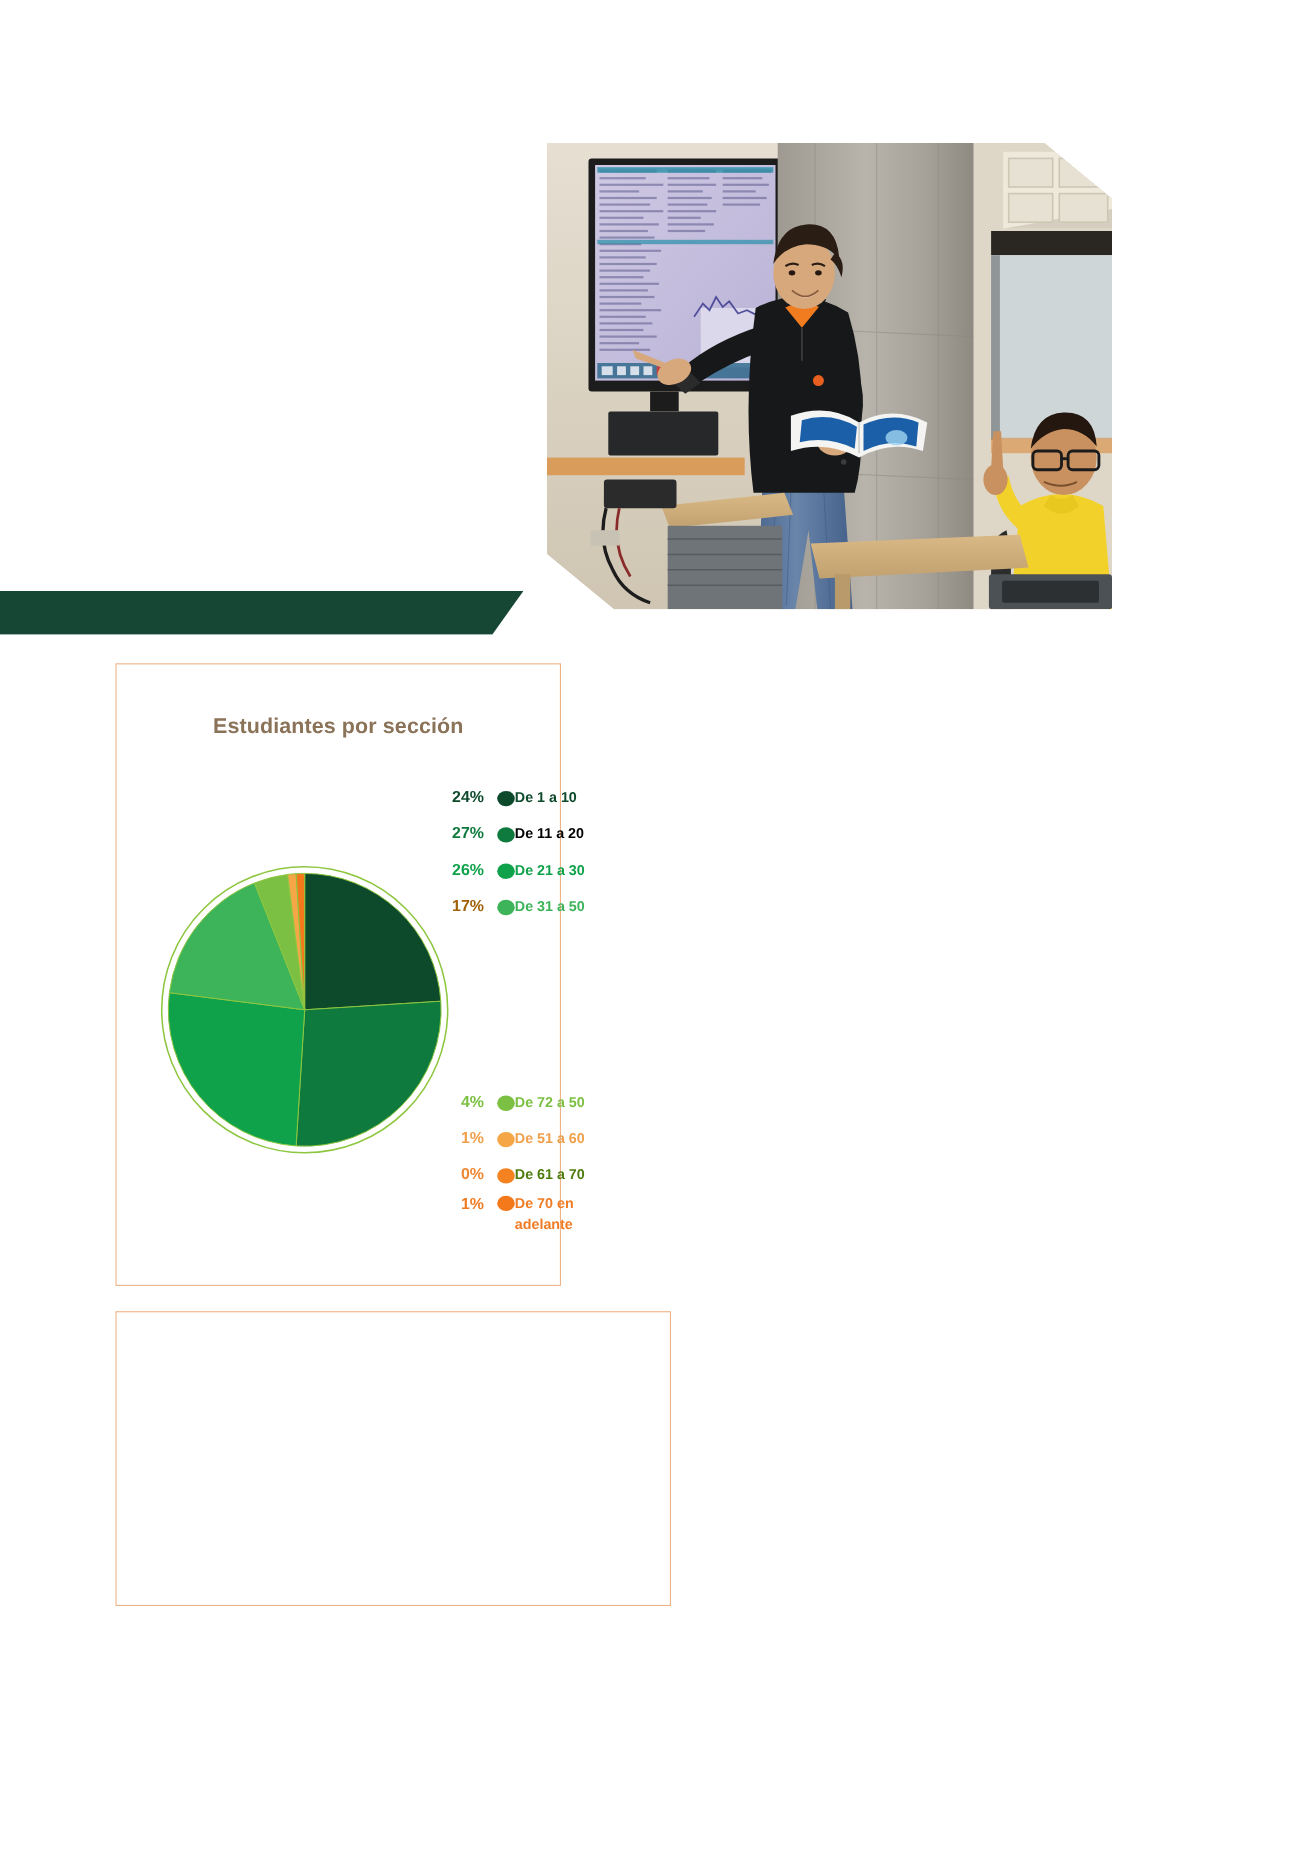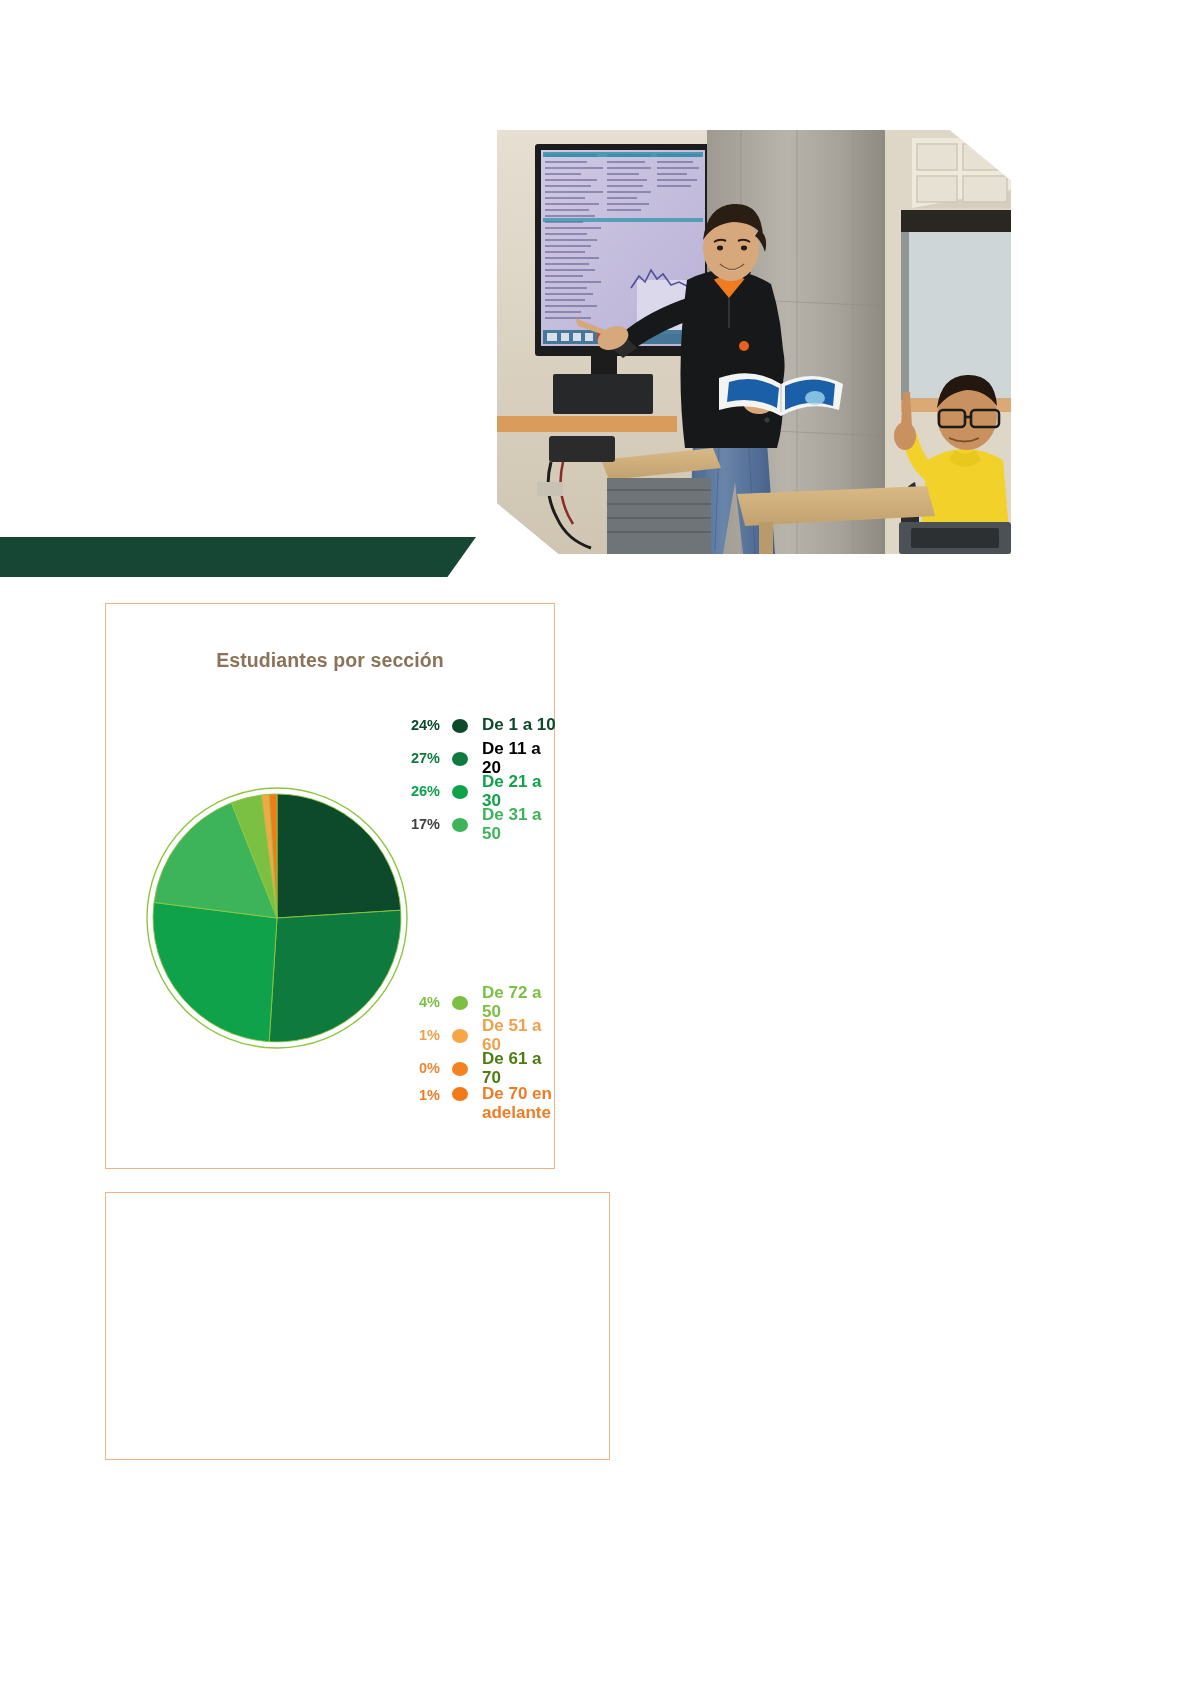--- a/index.html
+++ b/index.html
@@ -25,21 +25,21 @@
     background:#154734;
     -webkit-clip-path:polygon(0 0, 100% 0, 94% 100%, 0 100%);
     clip-path:polygon(0 0, 100% 0, 94% 100%, 0 100%);
   }
 
   
   .card{
     position:absolute;border:1.5px solid #eeb287;background:#ffffff;
     box-sizing:border-box;
   }
-  #chart-card{left:105px;top:603px;width:450px;height:566px;}
+  #chart-card{left:105px;top:603px;width:405px;height:566px;}
   #notes-card{left:105px;top:1192px;width:505px;height:268px;}
 
   
   .chart-title{
     position:absolute;left:0;right:0;top:44px;
     text-align:center;color:#8a7358;
     font-weight:bold;font-size:19.5px;line-height:25px;
     letter-spacing:.1px;
   }
   .chart-title span{display:block;}
@@ -60,21 +60,21 @@
   .legend-row.tall{height:46px;align-items:flex-start;}
   .legend-pct{
     width:48px;text-align:right;font-size:14.5px;font-weight:bold;
     line-height:20px;padding-top:1px;flex:0 0 48px;
   }
   .legend-dot{
     flex:0 0 16px;width:14px;height:14px;border-radius:50%;
     margin:3px 0 0 12px;
   }
   .legend-label{
-    margin-left:14px;font-size:17px;font-weight:bold;line-height:19px;
+    font-size:13px;font-weight:bold;line-height:19px;
     max-width:82px;
   }
 </style>
 </head>
 <body>
 
 <div class="page">
 
   <div class="photo-wrap">
     <svg class="photo-svg" viewBox="0 0 514 424" xmlns="http://www.w3.org/2000/svg">
@@ -304,21 +304,21 @@
         <div class="legend-pct" style="color: rgb(15, 122, 61);">27%</div>
         <div class="legend-dot" style="background: rgb(15, 122, 61);"></div>
         <div class="legend-label" style="color: #000000;">De 11 a 20</div>
       </div>
       <div class="legend-row">
         <div class="legend-pct" style="color: rgb(16, 162, 74);">26%</div>
         <div class="legend-dot" style="background: rgb(16, 162, 74);"></div>
         <div class="legend-label" style="color: rgb(16, 162, 74);">De 21 a 30</div>
       </div>
       <div class="legend-row">
-        <div class="legend-pct" style="color: #404040;">17%</div>
+        <div class="legend-pct" style="color: #a16207;">17%</div>
         <div class="legend-dot" style="background: rgb(62, 180, 90);"></div>
         <div class="legend-label" style="color: rgb(62, 180, 90);">De 31 a 50</div>
       </div>
     </div>
 
     <div class="legend-group" id="legend-bottom">
       <div class="legend-row">
         <div class="legend-pct" style="color: rgb(124, 192, 67);">4%</div>
         <div class="legend-dot" style="background: rgb(124, 192, 67);"></div>
         <div class="legend-label" style="color: rgb(124, 192, 67);">De 72 a 50</div>

